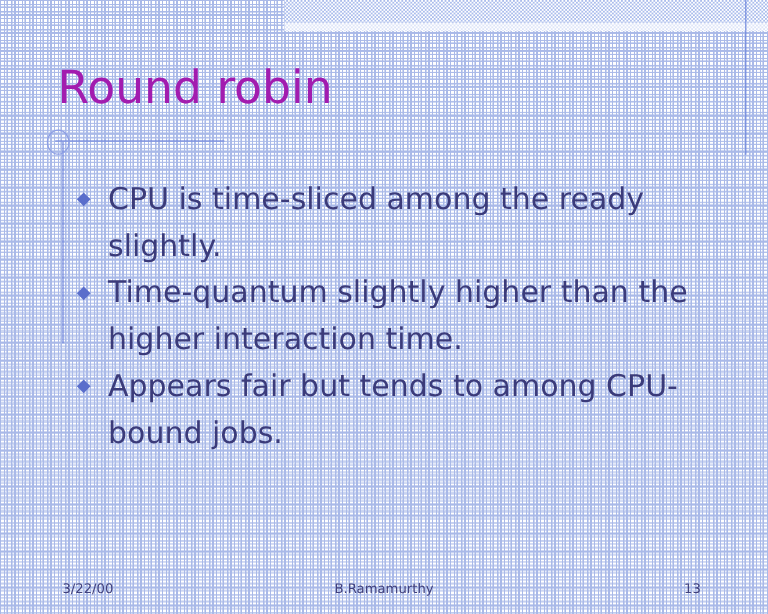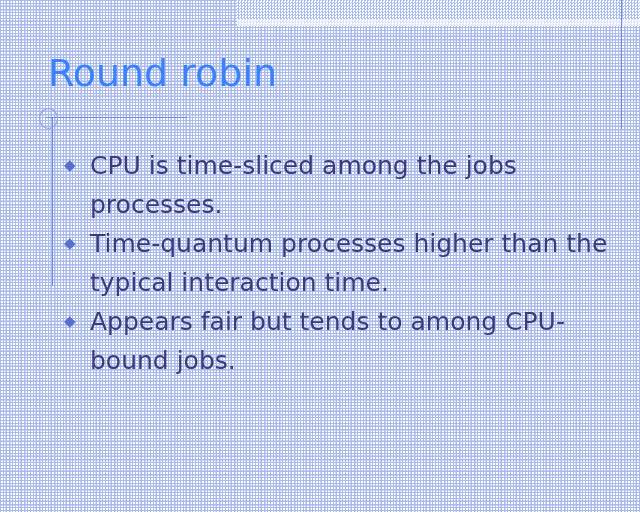--- a/index.html
+++ b/index.html
@@ -114,21 +114,21 @@
     border: 1px solid #8c9ee4;
     border-radius: 50%;
     background: transparent;
   }
 
   
   .title {
     position: absolute;
     left: 48px;
     top: 50px;
-    color: #3b82f6;
+    color: #a21caf;
     font-size: 38px;
     line-height: 46px;
     font-weight: 400;
     letter-spacing: 0px;
     white-space: nowrap;
   }
 
   
   .body {
     position: absolute;
@@ -202,29 +202,34 @@
   <div class="h-rule-title"></div>
   <div class="v-rule-left"></div>
   <div class="circle-deco"></div>
 
   <div class="title">Round robin</div>
 
   <div class="body">
 
     <div class="bullet-row">
       <span class="bullet-mark">◆</span>
-      <span class="bullet-text">CPU is time-sliced among the jobs processes.</span>
+      <span class="bullet-text">CPU is time-sliced among the ready slightly.</span>
     </div>
 
     <div class="bullet-row">
       <span class="bullet-mark">◆</span>
-      <span class="bullet-text">Time-quantum processes higher than the typical interaction time.</span>
+      <span class="bullet-text">Time-quantum slightly higher than the higher interaction time.</span>
     </div>
 
     <div class="bullet-row">
       <span class="bullet-mark">◆</span>
       <span class="bullet-text">Appears fair but tends to among CPU-bound jobs.</span>
     </div>
 
   </div>
 
+  <div class="footer">
+    <span class="footer-date">3/22/00</span>
+    <span class="footer-author">B.Ramamurthy</span>
+    <span class="footer-page">13</span>
+  </div>
 
 </div>
 
 </body></html>

